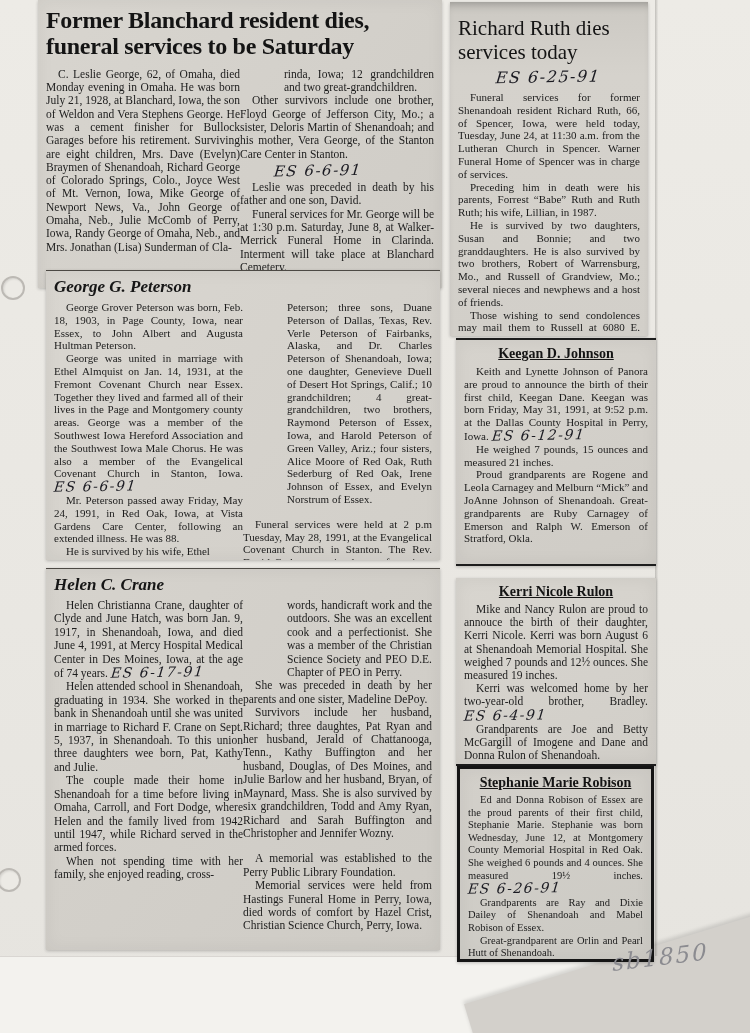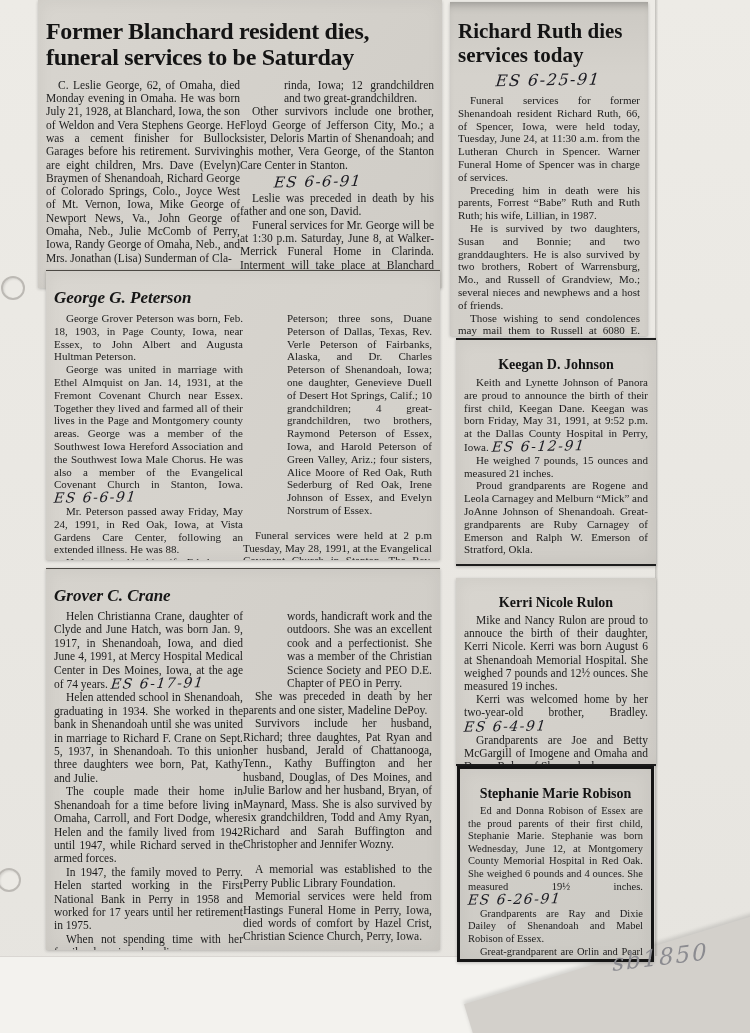--- a/index.html
+++ b/index.html
@@ -13,36 +13,36 @@
         background:#d3d0cb;transform:rotate(-17deg);box-shadow:0 -3px 4px rgba(0,0,0,.12);}
   .crease{position:absolute;left:655px;top:0;width:3px;height:956px;
         background:linear-gradient(90deg,rgba(110,108,104,.35),rgba(205,203,199,.15));}
   .hole{position:absolute;width:20px;height:20px;border-radius:50%;
         background:#eceae5;border:2px solid #bcb9b4;box-shadow:inset 1px 1px 2px rgba(0,0,0,.10);}
   .hole1{left:1px;top:276px;}
   .hole2{left:-3px;top:868px;}
 
   .clip{position:absolute;overflow:hidden;color:#1c1c1c;
         box-shadow:0 1px 3px rgba(0,0,0,.22), inset 0 0 18px rgba(0,0,0,.05);
-        padding:16px 8px;box-sizing:border-box;}
+        padding:5px 8px;box-sizing:border-box;}
   .clip p{margin:0;text-indent:12px;text-align:justify;}
   .clip p.ni{text-indent:0;margin-left:44px;}
   .clip p.gap{margin-top:12px;}
   .cols{display:flex;gap:0;}
   .col{flex:1 1 0;min-width:0;}
 
   
   .clip-george{left:38px;top:0;width:404px;height:288px;background:linear-gradient(130deg,#d8d5cf,#cfccc6);}
   .clip-george h1{margin:2px 0 8px 0;font-size:24px;line-height:1.1;font-weight:bold;letter-spacing:-.3px;color:#141414;}
   .clip-george .cols{font-size:11.5px;line-height:13.3px;}
 
   
   .clip-ruth{left:450px;top:2px;width:198px;height:334px;background:linear-gradient(180deg,#ccc9c3,#d5d2cc 22%,#d2cfc9);
         box-shadow:0 1px 3px rgba(0,0,0,.22), inset 0 8px 10px -6px rgba(0,0,0,.28);}
-  .clip-ruth h1{margin:2px 0 0 0;font-size:21px;line-height:1.12;font-weight:bold;color:#141414;}
+  .clip-ruth h1{margin:10px 0 0 0;font-size:21px;line-height:1.12;font-weight:normal;color:#141414;}
   .clip-ruth .body{font-size:11px;line-height:12.8px;}
 
   
   .clip-peterson{left:46px;top:270px;width:394px;height:290px;background:linear-gradient(130deg,#d9d6d0,#d2cfc9);
         border-top:1.5px solid #4c4944;}
   
   .clip-crane{left:46px;top:568px;width:394px;height:382px;background:linear-gradient(130deg,#d6d3cd,#cecbc5);
         border-top:1.5px solid #4c4944;}
   .title-italic{margin:1px 0 4px 0;font-size:17px;font-style:italic;font-weight:600;color:#161616;}
   .clip-peterson .cols{font-size:11px;line-height:12.8px;justify-content:space-between;}
@@ -50,21 +50,21 @@
 
   
   .clip-keegan{left:456px;top:338px;width:200px;height:228px;background:linear-gradient(160deg,#d6d3cd,#cfccc6);
         border-top:2px solid #1d1d1d;border-bottom:2px solid #1d1d1d;}
   
   .clip-kerri{left:456px;top:578px;width:200px;height:188px;background:linear-gradient(160deg,#d8d5cf,#d1cec8);
         border-bottom:2.5px solid #1d1d1d;}
   
   .clip-stephanie{left:457px;top:766px;width:197px;height:196px;background:linear-gradient(160deg,#d3d0ca,#cccac4);
         border:3px solid #151515;}
-  .title-bold{margin:1px 0 3px 0;font-size:14px;font-weight:bold;text-align:center;color:#141414;}
+  .title-bold{margin:1px 0 3px 0;font-size:14px;font-weight:bold;text-align:center;color:#141414;text-decoration:underline;}
   .clip-keegan .body{font-size:11px;line-height:12.8px;}
   .clip-kerri .body{font-size:11.5px;line-height:13.2px;}
   .clip-stephanie .body{font-size:10.5px;line-height:12.6px;}
 
   
   .hw{font-family:"DejaVu Serif",serif;font-style:italic;font-size:14px;letter-spacing:1.5px;
       color:#1b1b22;display:inline-block;transform:skewX(-7deg) rotate(-1deg);white-space:nowrap;text-indent:0;}
   .hw-line{display:block;margin:3px 0 4px 34px;font-size:15px;}
   .hw-ruth{display:block;margin:3px 0 5px 38px;font-size:16px;}
   .sb-code{position:absolute;left:612px;top:944px;font-family:"DejaVu Serif",serif;font-style:italic;
@@ -127,45 +127,44 @@
   <article class="clip clip-keegan">
     <h2 class="title-bold">Keegan D. Johnson</h2>
     <div class="body">
       <p><span>Keith and Lynette Johnson of Panora are proud to announce the birth of their first child, Keegan Dane. Keegan was born Friday, May 31, 1991, at 9:52 p.m. at the Dallas County Hospital in Perry, Iowa.</span> <span class="hw">ES 6-12-91</span></p>
       <p>He weighed 7 pounds, 15 ounces and measured 21 inches.</p>
       <p>Proud grandparents are Rogene and Leola Carnagey and Melburn “Mick” and JoAnne Johnson of Shenandoah. Great-grandparents are Ruby Carnagey of Emerson and Ralph W. Emerson of Stratford, Okla.</p>
     </div>
   </article>
 
   <article class="clip clip-crane">
-    <h2 class="title-italic">Grover C. Crane</h2>
+    <h2 class="title-italic">Helen C. Crane</h2>
     <div class="cols">
       <div class="col">
         <p><span>Helen Christianna Crane, daughter of Clyde and June Hatch, was born Jan. 9, 1917, in Shenandoah, Iowa, and died June 4, 1991, at Mercy Hospital Medical Center in Des Moines, Iowa, at the age of 74 years.</span> <span class="hw">ES 6-17-91</span></p>
         <p>Helen attended school in Shenandoah, graduating in 1934. She worked in the bank in Shenandoah until she was united in marriage to Richard F. Crane on Sept. 5, 1937, in Shenandoah. To this union three daughters wee born, Pat, Kathy and Julie.</p>
         <p>The couple made their home in Shenandoah for a time before living in Omaha, Carroll, and Fort Dodge, where Helen and the family lived from 1942 until 1947, while Richard served in the armed forces.</p>
-        <p>In 1947, the family moved to Perry. Helen started working in the First National Bank in Perry in 1958 and worked for 17 years until her retirement in 1975.</p>
         <p>When not spending time with her family, she enjoyed reading, cross-</p>
       </div>
       <div class="col">
         <p class="ni">words, handicraft work and the outdoors. She was an excellent cook and a perfectionist. She was a member of the Christian Science Society and PEO D.E. Chapter of PEO in Perry.</p>
         <p>She was preceded in death by her parents and one sister, Madeline DePoy.</p>
         <p>Survivors include her husband, Richard; three daughtes, Pat Ryan and her husband, Jerald of Chattanooga, Tenn., Kathy Buffington and her husband, Douglas, of Des Moines, and Julie Barlow and her husband, Bryan, of Maynard, Mass. She is also survived by six grandchildren, Todd and Amy Ryan, Richard and Sarah Buffington and Christopher and Jennifer Wozny.</p>
         <p class="gap">A memorial was established to the Perry Public Library Foundation.</p>
         <p>Memorial services were held from Hastings Funeral Home in Perry, Iowa, died words of comfort by Hazel Crist, Christian Science Church, Perry, Iowa.</p>
       </div>
     </div>
   </article>
 
   <article class="clip clip-kerri">
     <h2 class="title-bold">Kerri Nicole Rulon</h2>
     <div class="body">
       <p>Mike and Nancy Rulon are proud to annouce the birth of their daughter, Kerri Nicole. Kerri was born August 6 at Shenandoah Memorial Hospital. She weighed 7 pounds and 12½ ounces. She measured 19 inches.</p>
       <p><span>Kerri was welcomed home by her two-year-old brother, Bradley.</span> <span class="hw">ES 6-4-91</span></p>
-      <p>Grandparents are Joe and Betty McGargill of Imogene and Omaha and Donna Rulon of Shenandoah.</p>
+      <p>Grandparents are Joe and Betty McGargill of Imogene and Dane and Donna Rulon of Shenandoah.</p>
     </div>
   </article>
 
   <article class="clip clip-stephanie">
     <h2 class="title-bold">Stephanie Marie Robison</h2>
     <div class="body">
       <p><span>Ed and Donna Robison of Essex are the proud parents of their first child, Stephanie Marie. Stephanie was born Wednesday, June 12, at Montgomery County Memorial Hospital in Red Oak. She weighed 6 pounds and 4 ounces. She measured 19½ inches.</span> <span class="hw">ES 6-26-91</span></p>
       <p>Grandparents are Ray and Dixie Dailey of Shenandoah and Mabel Robison of Essex.</p>
       <p>Great-grandparent are Orlin and Pearl Hutt of Shenandoah.</p>
     </div>

